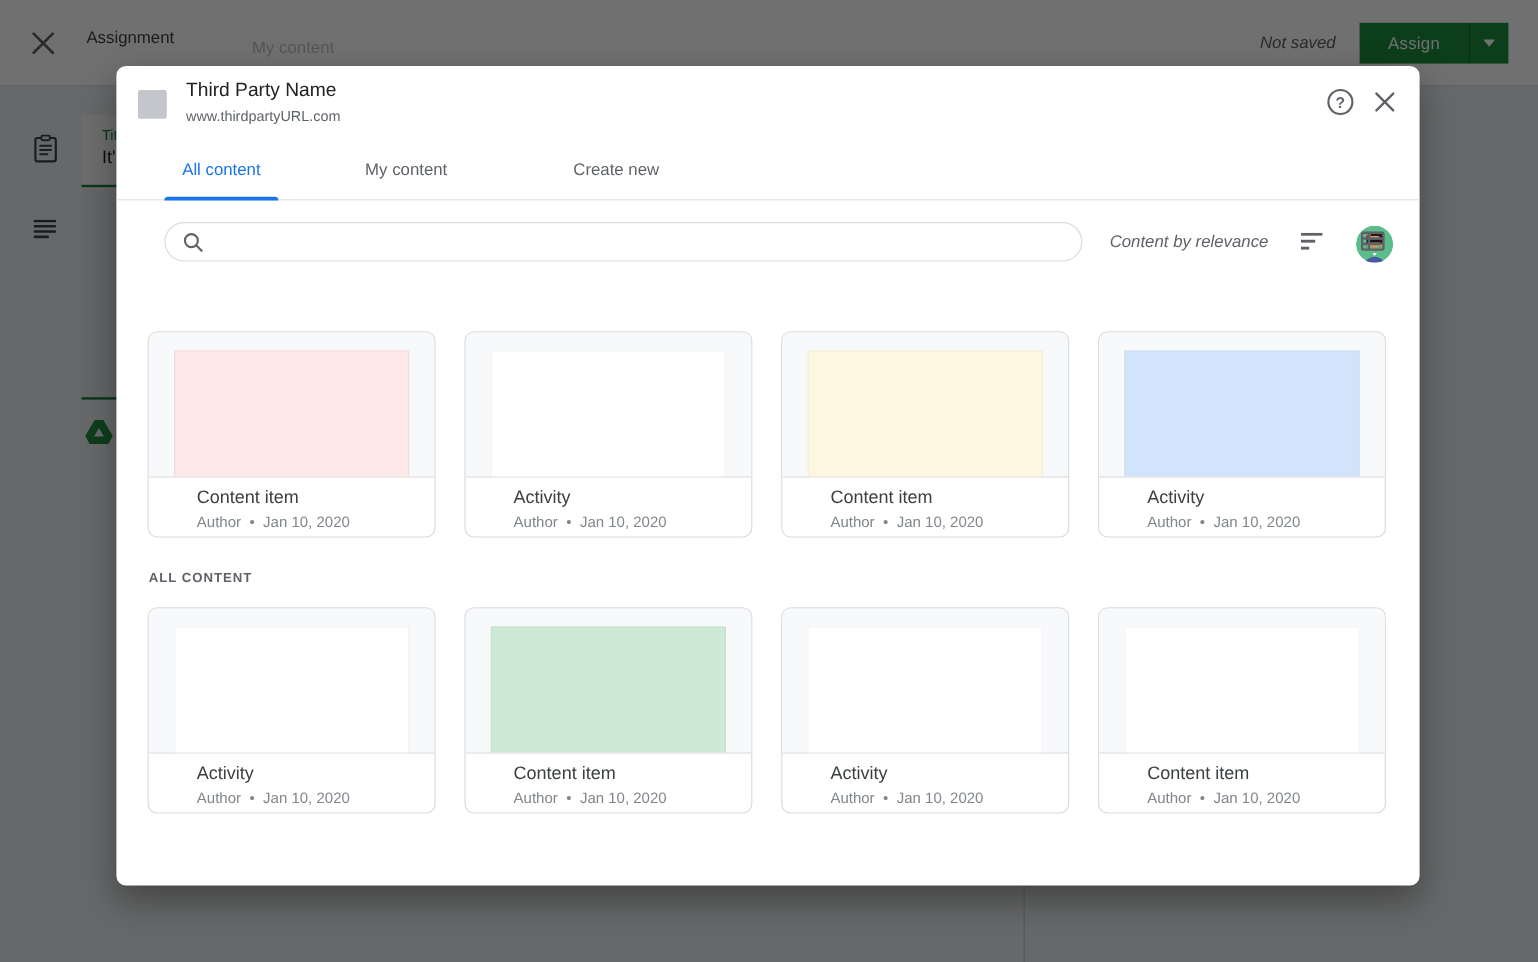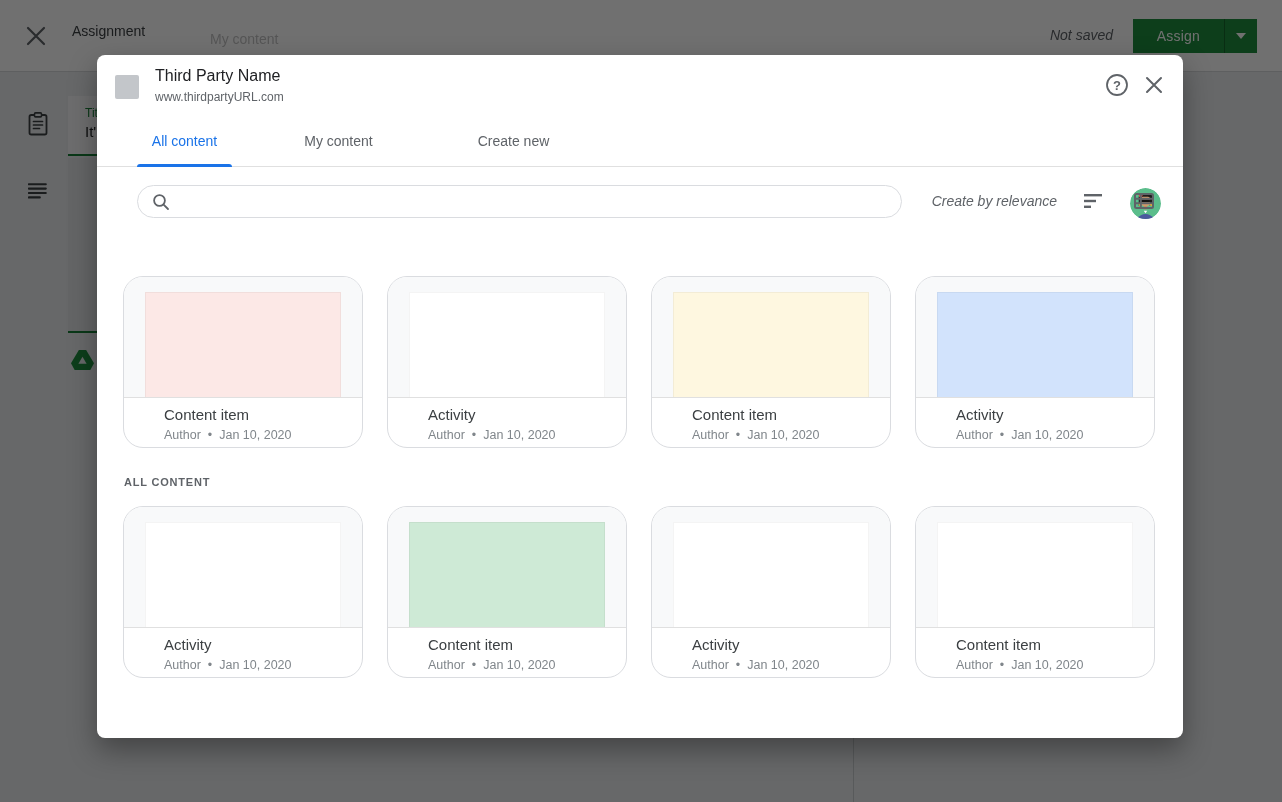--- a/index.html
+++ b/index.html
@@ -52,21 +52,21 @@
   .sorted-label { position:absolute; right:126px; top:8px; font-size:14px; font-style:italic; color:#5f6368; }
   .sort-icon { position:absolute; right:79px; top:9px; width:20px; height:15px; cursor:pointer; }
   .view-icon { position:absolute; right:29px; top:6px; width:20px; height:20px; cursor:pointer; }
 
   .section-label { position:absolute; left:27px; font-size:11px; font-weight:700; letter-spacing:.8px; color:#5f6368; }
   .sl-recent { top:191px;margin-top:44px; }
   .sl-all { top:421px; }
   .card-row { position:absolute; left:26px; display:flex; gap:24px; }
   .row-recent { top:221px; }
   .row-all { top:451px; }
-  .card { width:240px; height:172px; border:1px solid #dadce0; border-radius:20px; background:#fff; overflow:hidden; cursor:pointer; }
+  .card { width:240px; height:172px; border:1px solid #dadce0; border-radius:8px; background:#fff; overflow:hidden; cursor:pointer; }
   .thumb { position:relative; height:121px; background:#f8f9fa; border-bottom:1px solid #e0e0e0; }
   .thumb-inner { position:absolute; left:21px; right:21px; top:15px; bottom:0; border:1px solid rgba(0,0,0,0.045); border-bottom:none; }
   .card-footer { height:50px; padding:7px 12px 0 40px; }
   .card-title { font-size:15px; color:#3c4043; line-height:20px; }
   .card-meta { font-size:12.5px; color:#80868b; line-height:18px; margin-top:1px; display:flex; align-items:center; gap:7px;text-align:center; }
 </style>
 </head>
 <body>
 
 <div class="page">
@@ -151,21 +151,21 @@
     </div>
 
     <div class="dlg-toolbar">
       <div class="search-pill">
         <svg width="18" height="18" viewBox="0 0 18 18">
           <circle cx="7.5" cy="7.5" r="5.4" fill="none" stroke="#5f6368" stroke-width="1.8"></circle>
           <path d="M11.6 11.6 L16 16" stroke="#5f6368" stroke-width="1.8" stroke-linecap="round"></path>
         </svg>
         <span></span>
       </div>
-      <div class="sorted-label">Create by relevance</div>
+      <div class="sorted-label">Content by relevance</div>
       <svg class="sort-icon" viewBox="0 0 20 15">
         <rect x="0" y="0" width="18" height="2.4" fill="#5f6368"></rect>
         <rect x="0" y="5.8" width="12" height="2.4" fill="#5f6368"></rect>
         <rect x="0" y="11.6" width="7" height="2.4" fill="#5f6368"></rect>
       </svg>
       <svg class="view-icon" viewBox="0 0 20 20">
         <rect x="1" y="3" width="18" height="14" rx="1.5" fill="none" stroke="#5f6368" stroke-width="2"></rect>
         <path d="M6.8 3 V17 M1 7.7 H19 M1 12.3 H19" stroke="#5f6368" stroke-width="2"></path>
       </svg>
     </div>

